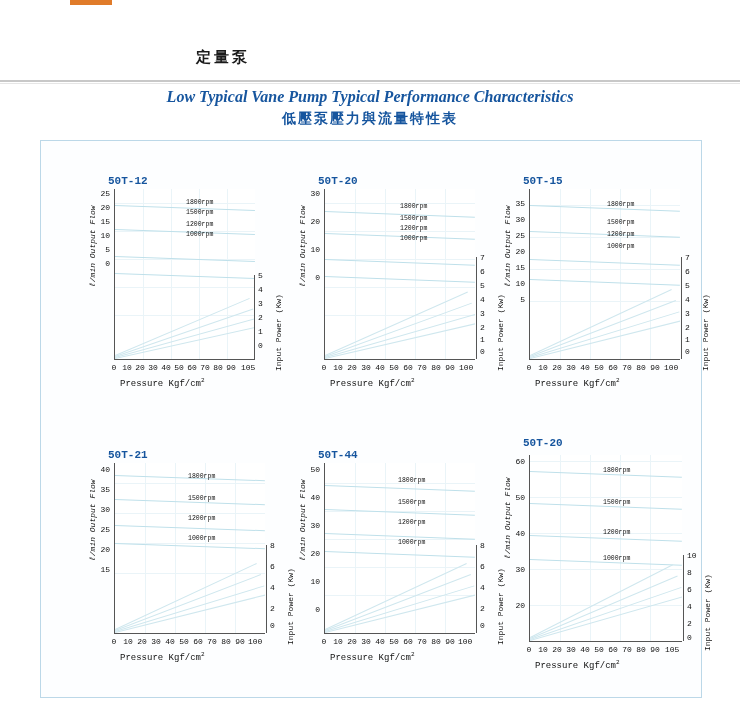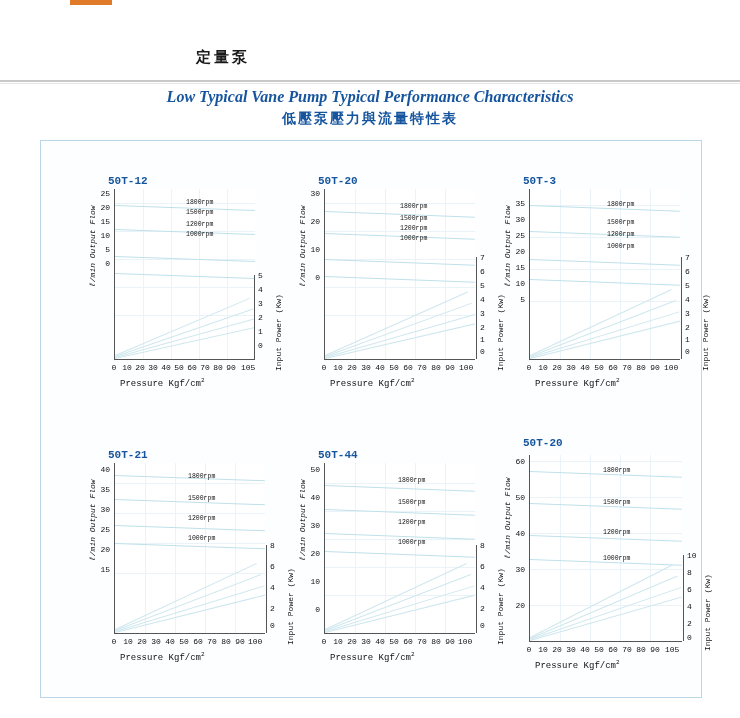--- a/index.html
+++ b/index.html
@@ -243,21 +243,21 @@
     <div class="xtick" style="left:143px;top:188px;">80</div>
     <div class="xtick" style="left:157px;top:188px;">90</div>
     <div class="xtick" style="left:173px;top:188px;">100</div>
 
     <div class="xlabel" style="left:44px;top:202px;">
       <span>Pressure Kgf/cm</span><span class="sup">2</span>
     </div>
   </div>
 
   <div class="chart" style="left:450px;top:34px;width:205px;height:230px;">
-    <div class="chart-title">50T-3</div>
+    <div class="chart-title">50T-15</div>
     <div class="ylab ylab-i" style="left:12px;top:112px;">ℓ/min Output Flow</div>
     <div class="ytick" style="left:14px;top:24px;">35</div>
     <div class="ytick" style="left:14px;top:40px;">30</div>
     <div class="ytick" style="left:14px;top:56px;">25</div>
     <div class="ytick" style="left:14px;top:72px;">20</div>
     <div class="ytick" style="left:14px;top:88px;">15</div>
     <div class="ytick" style="left:14px;top:104px;">10</div>
     <div class="ytick" style="left:14px;top:120px;">5</div>
 
     <div class="plot" style="width:150px;height:170px;left:38px;top:14px;">

